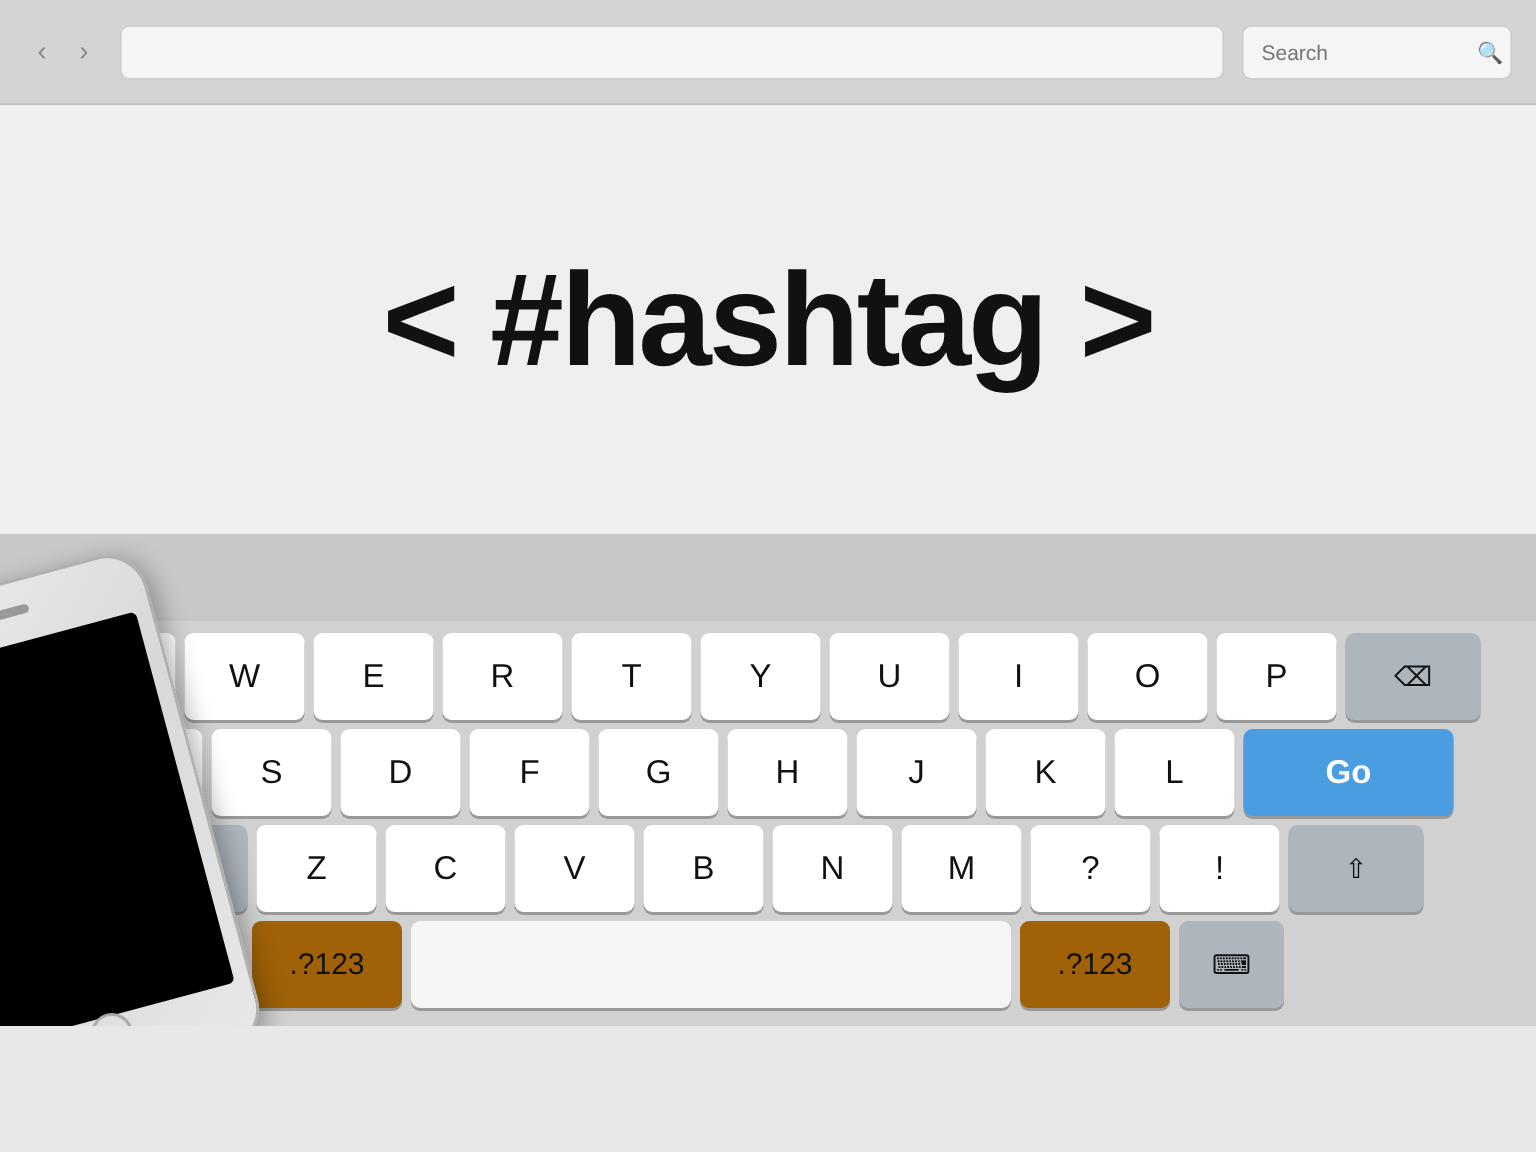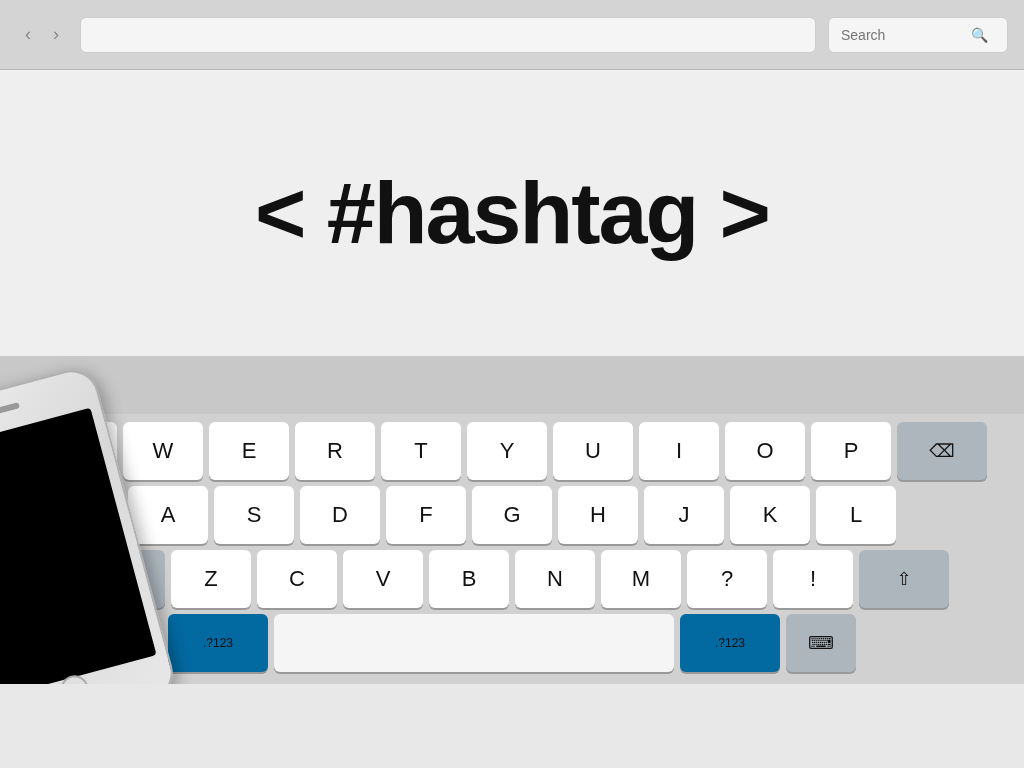--- a/index.html
+++ b/index.html
@@ -53,21 +53,21 @@
     }
 
     .search-bar-wrapper {
       display: flex;
       align-items: center;
       background: #f5f5f5;
       border: 1px solid #ccc;
       border-radius: 6px;
       height: 36px;
       padding: 0 8px 0 12px;
-      gap: 0;
+      gap: 14px;
       width: 180px;
     }
 
     .search-input {
       border: none;
       background: transparent;
       font-size: 14px;
       color: #555;
       outline: none;
       width: 130px;
@@ -231,24 +231,24 @@
       gap: 6px;
     }
 
     .kb-key.space {
       flex: 5;
       max-width: 400px;
       background: #f5f5f5;
     }
 
     .kb-key.num {
-      background: #0369a1;
+      background: #a16207;
       flex: 1.5;
       max-width: 100px;
-      font-size: 12px;
+      font-size: 20px;
     }
 
     .kb-key.kbd-icon {
       background: #adb5bd;
       flex: 1;
       max-width: 70px;
     }
   </style>
 </head>
 <body>
@@ -298,20 +298,21 @@
     <div class="kb-row">
       <div class="kb-key">A</div>
       <div class="kb-key">S</div>
       <div class="kb-key">D</div>
       <div class="kb-key">F</div>
       <div class="kb-key">G</div>
       <div class="kb-key">H</div>
       <div class="kb-key">J</div>
       <div class="kb-key">K</div>
       <div class="kb-key">L</div>
+      <div class="kb-key blue wide">Go</div>
     </div>
 
     <div class="kb-row">
       <div class="kb-key shift dark">⇧</div>
       <div class="kb-key">Z</div>
       <div class="kb-key">C</div>
       <div class="kb-key">V</div>
       <div class="kb-key">B</div>
       <div class="kb-key">N</div>
       <div class="kb-key">M</div>

